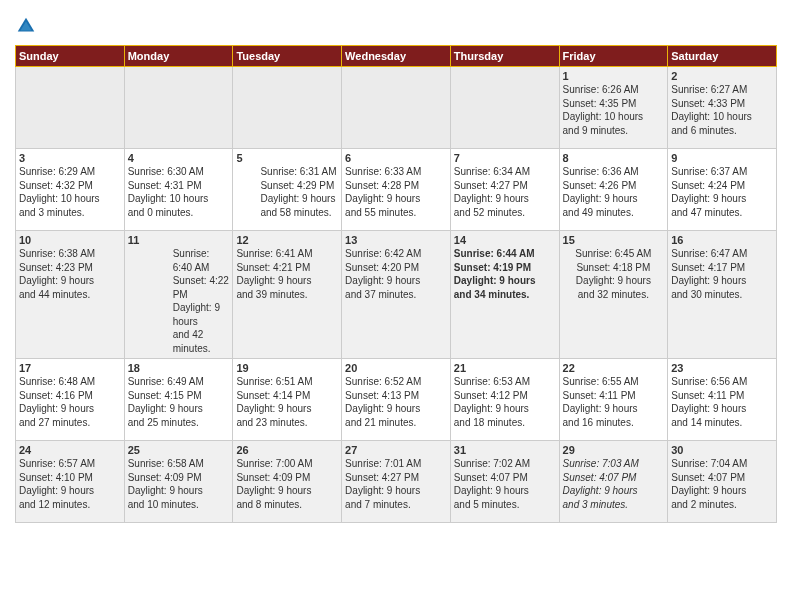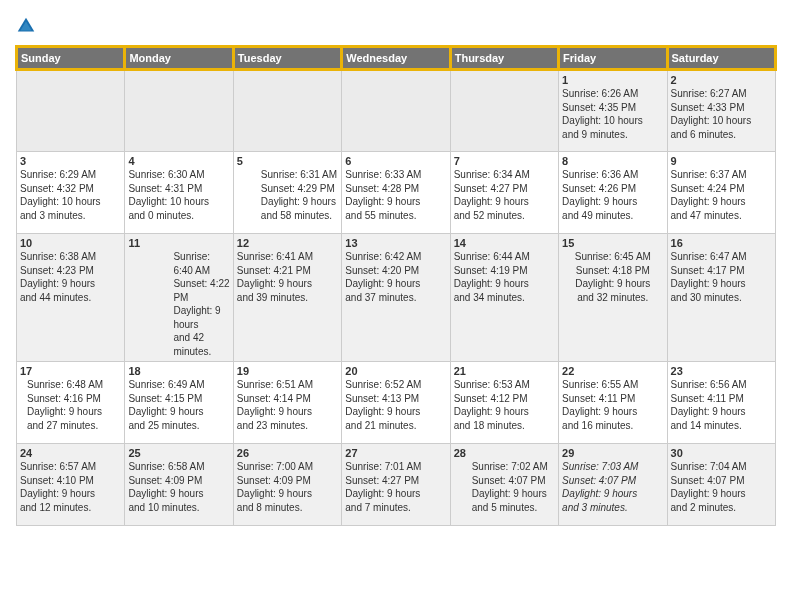--- a/index.html
+++ b/index.html
@@ -57,27 +57,27 @@
     .location {
       font-size: 13px;
       color: #333;
     }
     .calendar {
       width: 100%;
       border-collapse: collapse;
       table-layout: fixed;
     }
     .calendar th {
-      background: #737373;
+      background: #7f1d1d;
       color: #fff;
       font-size: 11px;
       font-weight: bold;
       padding: 4px 3px;
       text-align: left;
-      border: 3px solid #eab308;
+      border: 1px solid #eab308;
     }
     .calendar td {
       border: 1px solid #ccc;
       vertical-align: top;
       padding: 3px 3px;
       font-size: 8.5px;
       color: #333;
       height: 82px;
       background: #fff;
     }
@@ -233,21 +233,21 @@
           </td>
           <td>
             <span class="day-num">13</span>
             <div class="day-info" style="white-space: pre-line;">Sunrise: 6:42 AM
 Sunset: 4:20 PM
 Daylight: 9 hours
 and 37 minutes.</div>
           </td>
           <td>
             <span class="day-num">14</span>
-            <div class="day-info" style="white-space: pre-line;">Sunrise: 6:44 AM
+            <div class="day-info" style="white-space: pre-line; font-weight: bold;">Sunrise: 6:44 AM
 Sunset: 4:19 PM
 Daylight: 9 hours
 and 34 minutes.</div>
           </td>
           <td>
             <span class="day-num">15</span>
             <div class="day-info" style="white-space: pre-line; text-align: center;">Sunrise: 6:45 AM
 Sunset: 4:18 PM
 Daylight: 9 hours
 and 32 minutes.</div>
@@ -256,21 +256,21 @@
             <span class="day-num">16</span>
             <div class="day-info" style="white-space: pre-line;">Sunrise: 6:47 AM
 Sunset: 4:17 PM
 Daylight: 9 hours
 and 30 minutes.</div>
           </td>
         </tr>
         <tr>
           <td>
             <span class="day-num">17</span>
-            <div class="day-info" style="white-space: pre-line; margin-left: 7px;">Sunrise: 6:48 AM
+            <div class="day-info" style="white-space: pre-line;">Sunrise: 6:48 AM
 Sunset: 4:16 PM
 Daylight: 9 hours
 and 27 minutes.</div>
           </td>
           <td>
             <span class="day-num">18</span>
             <div class="day-info" style="white-space: pre-line;">Sunrise: 6:49 AM
 Sunset: 4:15 PM
 Daylight: 9 hours
 and 25 minutes.</div>
@@ -334,22 +334,22 @@
 and 8 minutes.</div>
           </td>
           <td>
             <span class="day-num">27</span>
             <div class="day-info" style="white-space: pre-line;">Sunrise: 7:01 AM
 Sunset: 4:27 PM
 Daylight: 9 hours
 and 7 minutes.</div>
           </td>
           <td>
-            <span class="day-num">28</span>
-            <div class="day-info" style="white-space: pre-line; margin-left: 18px;">Sunrise: 7:02 AM
+            <span class="day-num">31</span>
+            <div class="day-info" style="white-space: pre-line;">Sunrise: 7:02 AM
 Sunset: 4:07 PM
 Daylight: 9 hours
 and 5 minutes.</div>
           </td>
           <td>
             <span class="day-num">29</span>
             <div class="day-info" style="white-space: pre-line; font-style: italic;">Sunrise: 7:03 AM
 Sunset: 4:07 PM
 Daylight: 9 hours
 and 3 minutes.</div>

